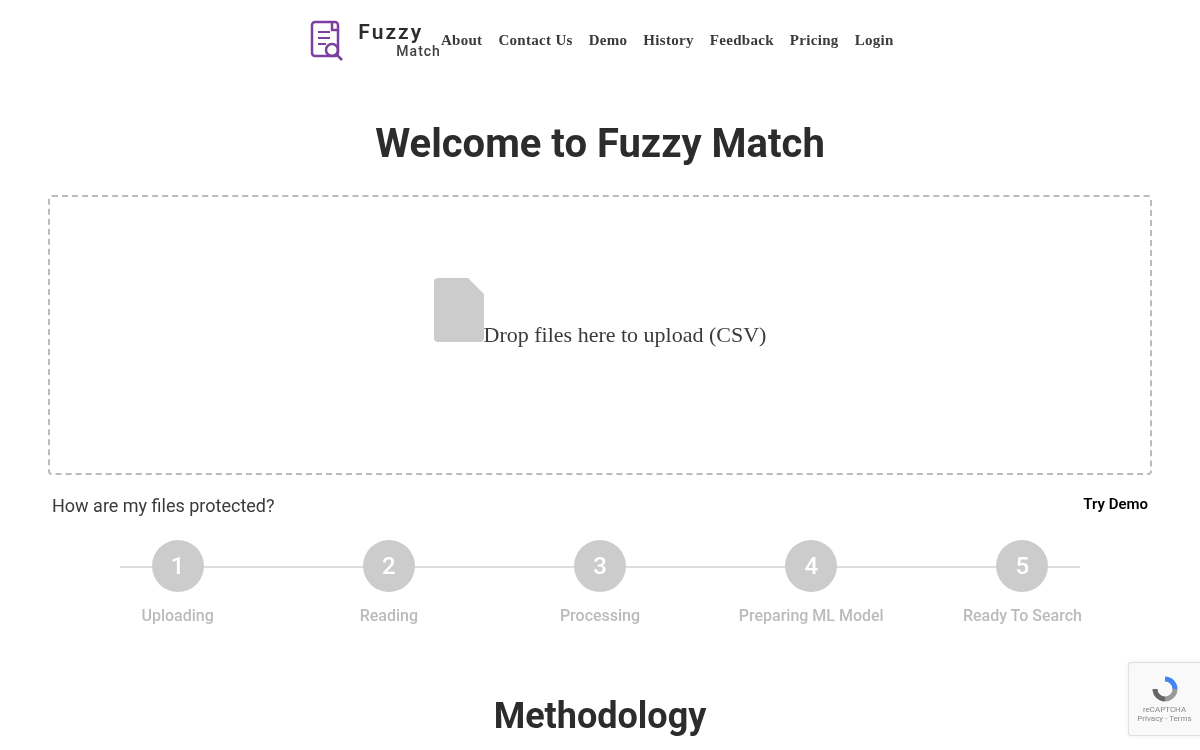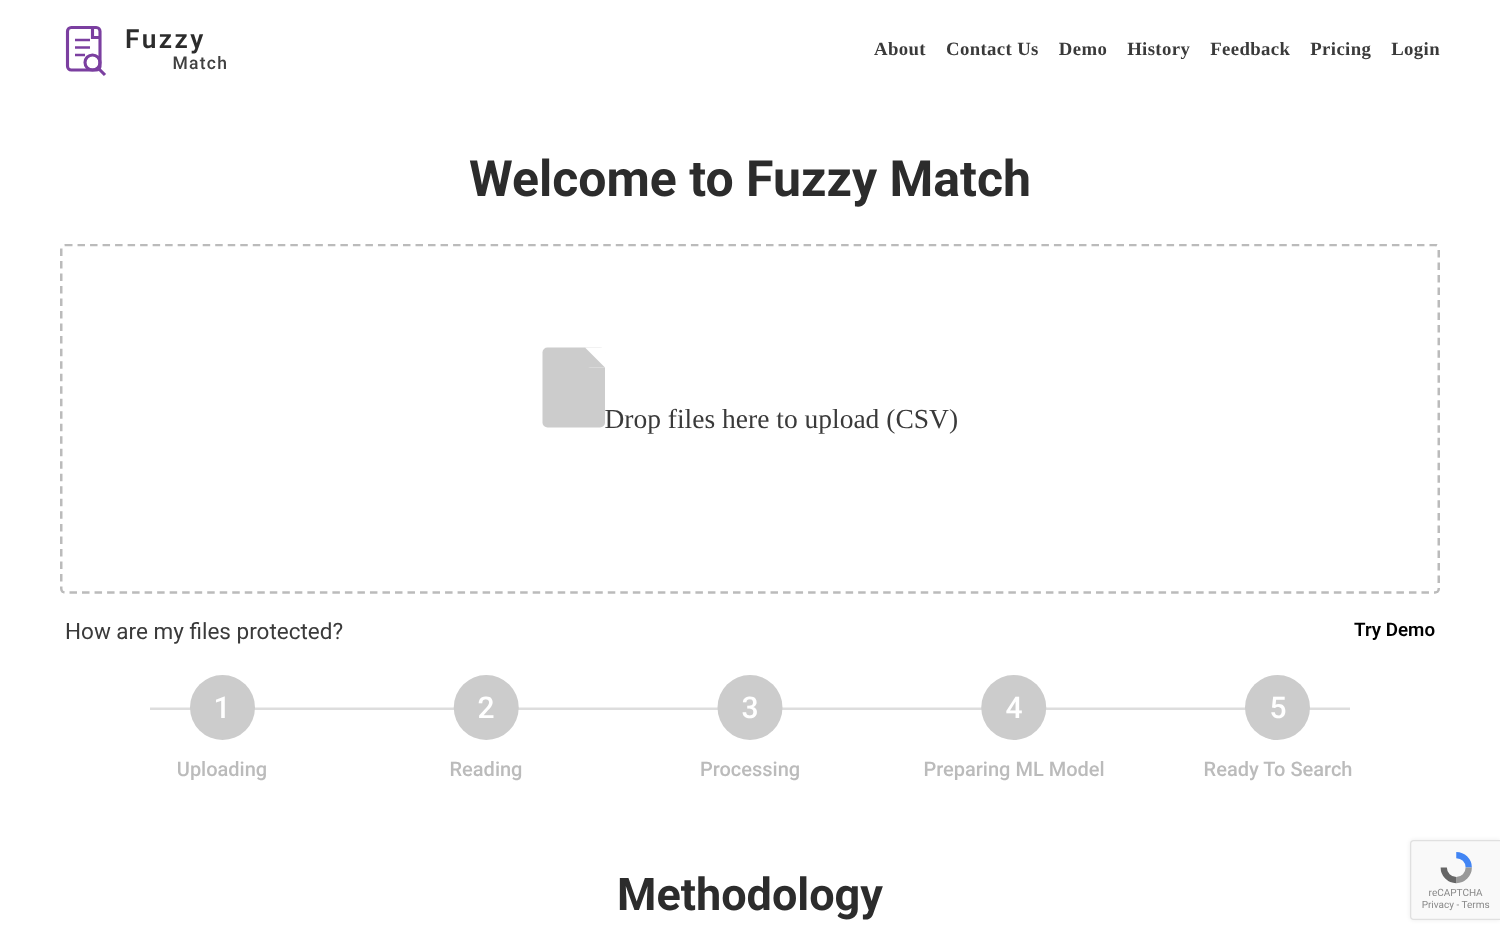--- a/index.html
+++ b/index.html
@@ -7,21 +7,21 @@
       padding: 0;
       box-sizing: border-box;
     }
     body {
       font-family: -apple-system, BlinkMacSystemFont, 'Segoe UI', Roboto, sans-serif;
       color: #2c2c2c;
       background: #fff;
     }
     .header {
       display: flex;
-      justify-content: space-between;
+      justify-content: center;
       align-items: center;
       padding: 18px 48px;
     }
     .logo {
       display: flex;
       align-items: center;
       gap: 8px;
     }
     .logo-icon {
       width: 44px;
@@ -181,21 +181,21 @@
       font-weight: 700;
       color: #2c2c2c;
       margin-top: 70px;
       margin-bottom: 30px;
     }
     .recaptcha {
       position: fixed;
       bottom: 14px;
       right: 0;
       width: 72px;
-      height: 64px;
+      height: 74px;
       background: #f9f9f9;
       border: 1px solid #e0e0e0;
       border-right: none;
       border-radius: 3px 0 0 3px;
       box-shadow: 0 0 4px rgba(0,0,0,0.08);
       display: flex;
       flex-direction: column;
       align-items: center;
       justify-content: center;
       padding: 4px;

